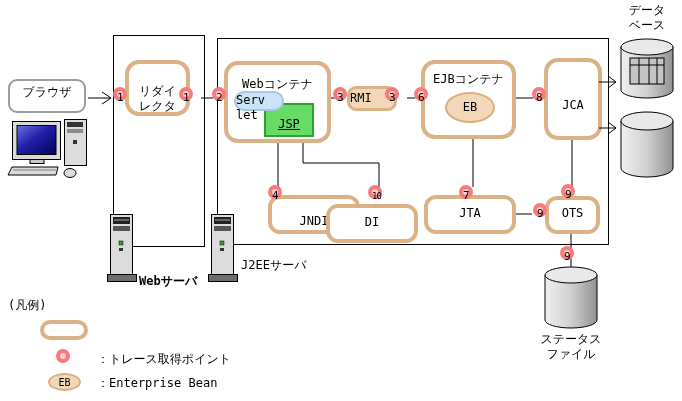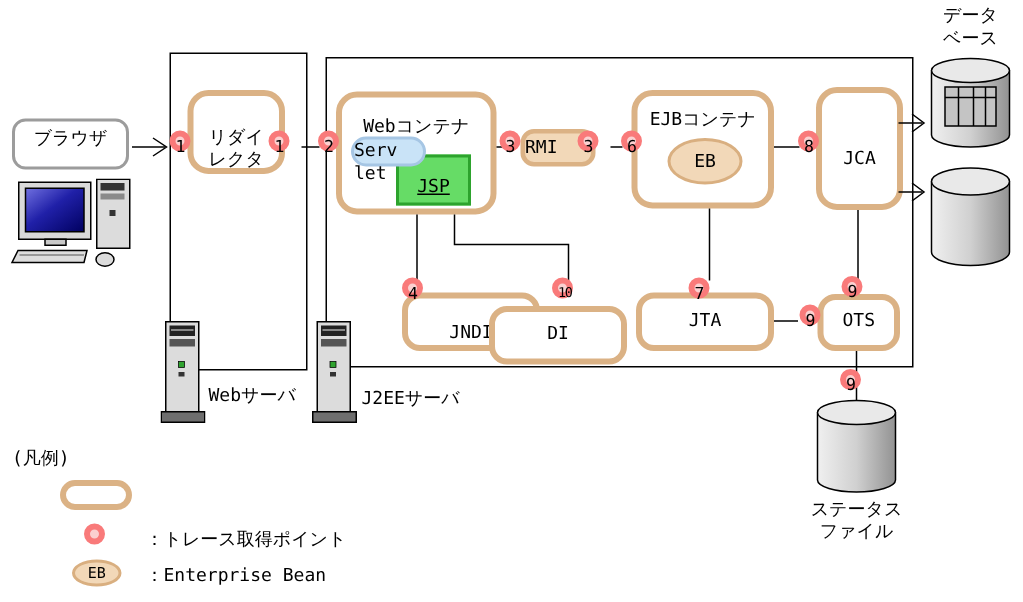--- a/index.html
+++ b/index.html
@@ -69,21 +69,21 @@
   </svg>
   <svg class="abs" style="left:208px;top:213px;" width="30" height="70" viewBox="0 0 30 70">
     <rect x="3.5" y="1.5" width="22" height="60" fill="#DCDCDC" stroke="#000"></rect>
     <rect x="6" y="4" width="17" height="7" fill="#222"></rect>
     <line x1="7" y1="7" x2="22" y2="7" stroke="#AAA"></line>
     <rect x="6" y="13" width="17" height="5" fill="#555"></rect>
     <rect x="12" y="28" width="4" height="4" fill="#2FA32F" stroke="#000" stroke-width="0.5"></rect>
     <rect x="12" y="35" width="4" height="3" fill="#333"></rect>
     <rect x="0.5" y="61.5" width="29" height="7" fill="#6E6E6E" stroke="#000"></rect>
   </svg>
-  <div class="abs lbl" style="left:139px;top:256px;">Webサーバ</div>
+  <div class="abs lbl" style="left:139px;top:274px;font-weight:bold;">Webサーバ</div>
   <div class="abs lbl" style="left:241px;top:258px;">J2EEサーバ</div>
 
   <div class="abs tanbox" style="left:125px;top:60px;width:65px;height:56px;padding-top:20px;">
     <div>リダイ</div>
     <div>レクタ</div>
   </div>
 
   <div class="abs tanbox" style="left:224px;top:61px;width:107px;height:82px;">
     <div style="margin-top:12px;">Webコンテナ</div>
   </div>

